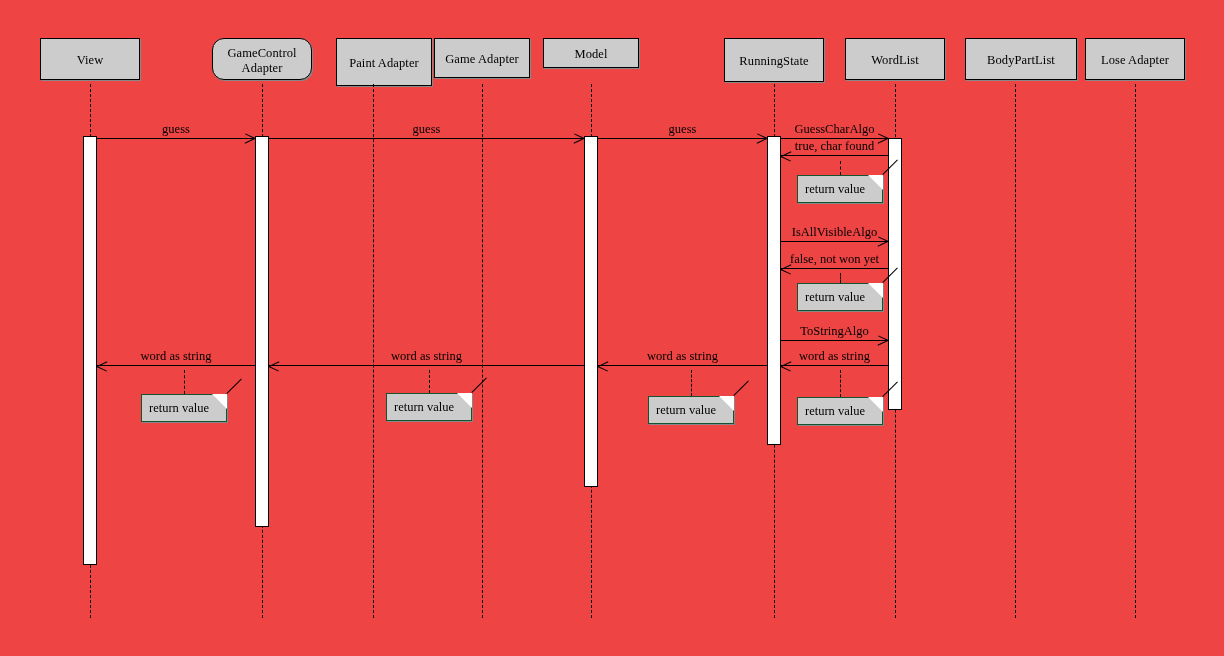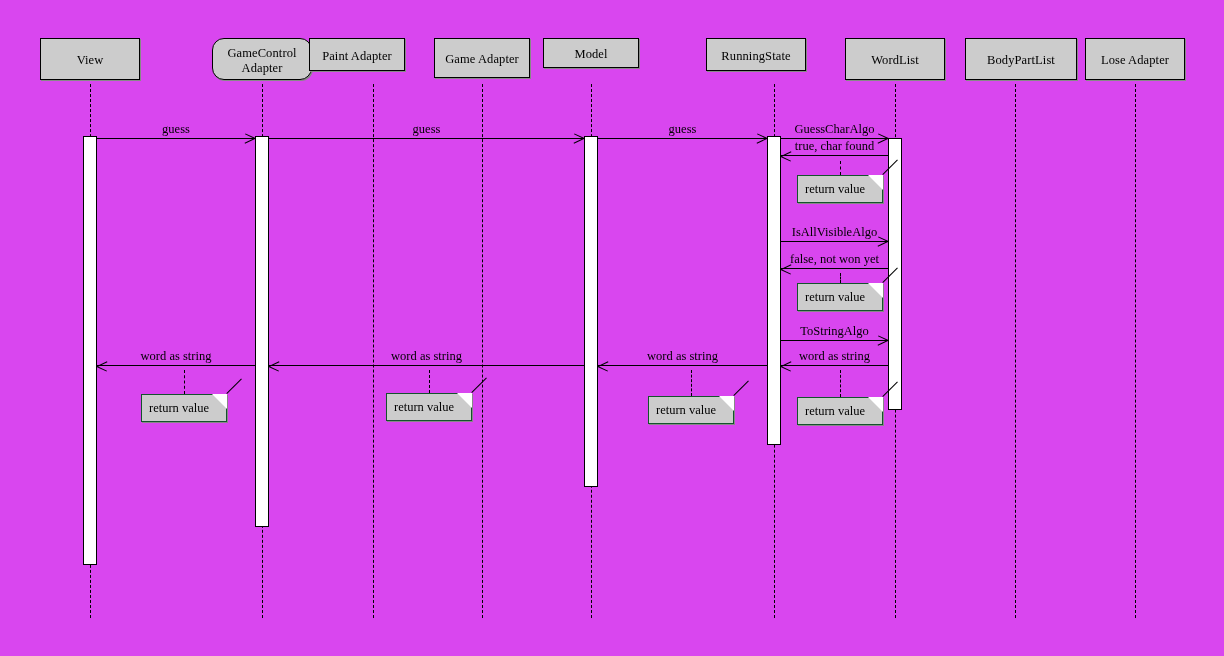--- a/index.html
+++ b/index.html
@@ -9,21 +9,21 @@
     background: #ffffff;
   }
   body {
     font-family: "Liberation Serif", "DejaVu Serif", serif;
     color: #000000;
   }
   #canvas {
     position: relative;
     width: 1224px;
     height: 656px;
-    background: #d946ef;
+    background: #ef4444;
     overflow: hidden;
   }
 
   
   .lifeline-box {
     position: absolute;
     box-sizing: border-box;
     background: #cccccc;
     border: 1px solid #000000;
     box-shadow: 1px 1px 0 #888888;
@@ -131,33 +131,33 @@
 <div id="canvas">
   <div id="lifelines-layer">
       <div class="lifeline-box" style="left: 40px; top: 38px; width: 100px; height: 42px;">
         <span>View</span>
       </div>
       <div class="lifeline-dash" style="left: 90px; top: 84px; height: 534px;"></div>
       <div class="lifeline-box" style="left: 212px; top: 38px; width: 100px; height: 42px; border-radius: 12px;">
         <span>GameControl<br>Adapter</span>
       </div>
       <div class="lifeline-dash" style="left: 262px; top: 84px; height: 534px;"></div>
-      <div class="lifeline-box" style="left: 309px; top: 38px; width: 96px; height: 33px;">
+      <div class="lifeline-box" style="left: 336px; top: 38px; width: 96px; height: 48px;">
         <span>Paint Adapter</span>
       </div>
       <div class="lifeline-dash" style="left: 373px; top: 84px; height: 534px;"></div>
       <div class="lifeline-box" style="left: 434px; top: 38px; width: 96px; height: 40px;">
         <span>Game Adapter</span>
       </div>
       <div class="lifeline-dash" style="left: 482px; top: 84px; height: 534px;"></div>
       <div class="lifeline-box" style="left: 543px; top: 38px; width: 96px; height: 30px;">
         <span>Model</span>
       </div>
       <div class="lifeline-dash" style="left: 591px; top: 84px; height: 534px;"></div>
-      <div class="lifeline-box" style="left: 706px; top: 38px; width: 100px; height: 33px;">
+      <div class="lifeline-box" style="left: 724px; top: 38px; width: 100px; height: 44px;">
         <span>RunningState</span>
       </div>
       <div class="lifeline-dash" style="left: 774px; top: 84px; height: 534px;"></div>
       <div class="lifeline-box" style="left: 845px; top: 38px; width: 100px; height: 42px;">
         <span>WordList</span>
       </div>
       <div class="lifeline-dash" style="left: 895px; top: 84px; height: 534px;"></div>
       <div class="lifeline-box" style="left: 965px; top: 38px; width: 112px; height: 42px;">
         <span>BodyPartList</span>
       </div>

